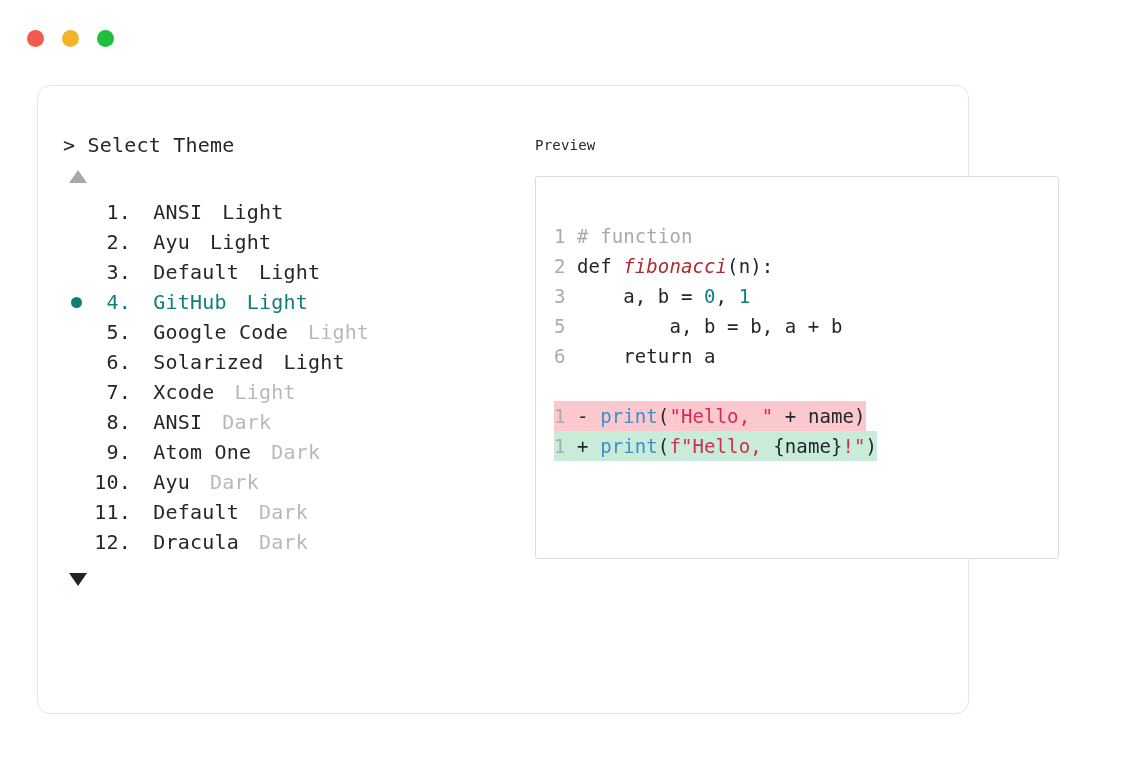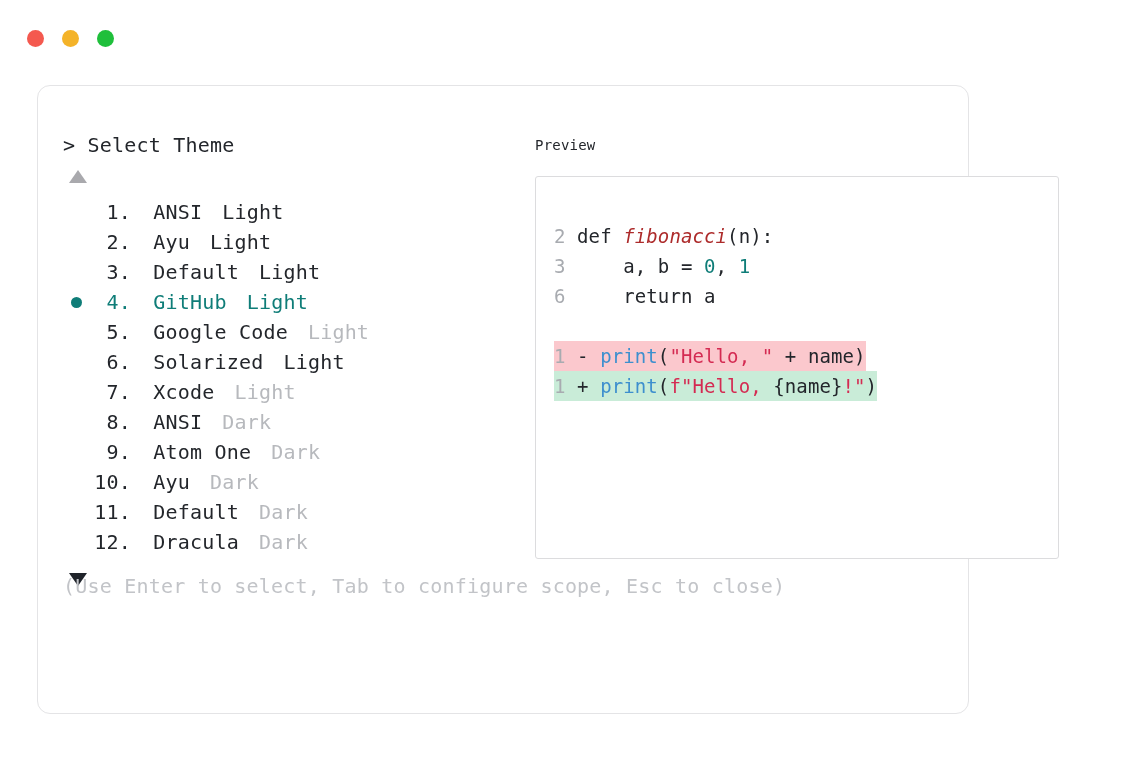--- a/index.html
+++ b/index.html
@@ -234,28 +234,29 @@
 
       <div class="arrow-down-wrap">
         <div class="scroll-arrow arrow-down"></div>
       </div>
     </div>
 
     <div class="right-col">
       <div class="preview-title">Preview</div>
       <div class="preview-box">
         <div id="code-block">
+            <div class="code-line"><span class="ln">1 </span><span class="tok-comment"># function</span></div>
             <div class="code-line"><span class="ln">2 </span><span class="tok-plain">def </span><span class="tok-func">fibonacci</span><span class="tok-plain">(n):</span></div>
             <div class="code-line"><span class="ln">3 </span><span class="tok-plain">    a, b = </span><span class="tok-num">0</span><span class="tok-plain">, </span><span class="tok-num">1</span></div>
+            <div class="code-line"><span class="ln">5 </span><span class="tok-plain">        a, b = b, a + b</span></div>
             <div class="code-line"><span class="ln">6 </span><span class="tok-plain">    return a</span></div>
           </div>
         <div class="code-gap"></div>
         <div id="diff-block">
             <div><span class="diff-line diff-del" style="background: rgb(251, 200, 205);"><span class="ln">1 </span><span class="diff-sign">- </span><span class="tok-builtin">print</span><span class="tok-plain">(</span><span class="tok-string">"Hello, "</span><span class="tok-plain"> + name)</span></span></div>
             <div><span class="diff-line diff-add" style="background: rgb(201, 236, 216);"><span class="ln">1 </span><span class="diff-sign">+ </span><span class="tok-builtin">print</span><span class="tok-plain">(</span><span class="tok-string">f"Hello, </span><span class="tok-plain">{name}</span><span class="tok-string">!"</span><span class="tok-plain">)</span></span></div>
           </div>
       </div>
     </div>
 
-    <div class="hint">(Use Enter to select, Tab to configure scope, Esc to close)</div>
 
   </div>
 </div>
 
 </body></html>

